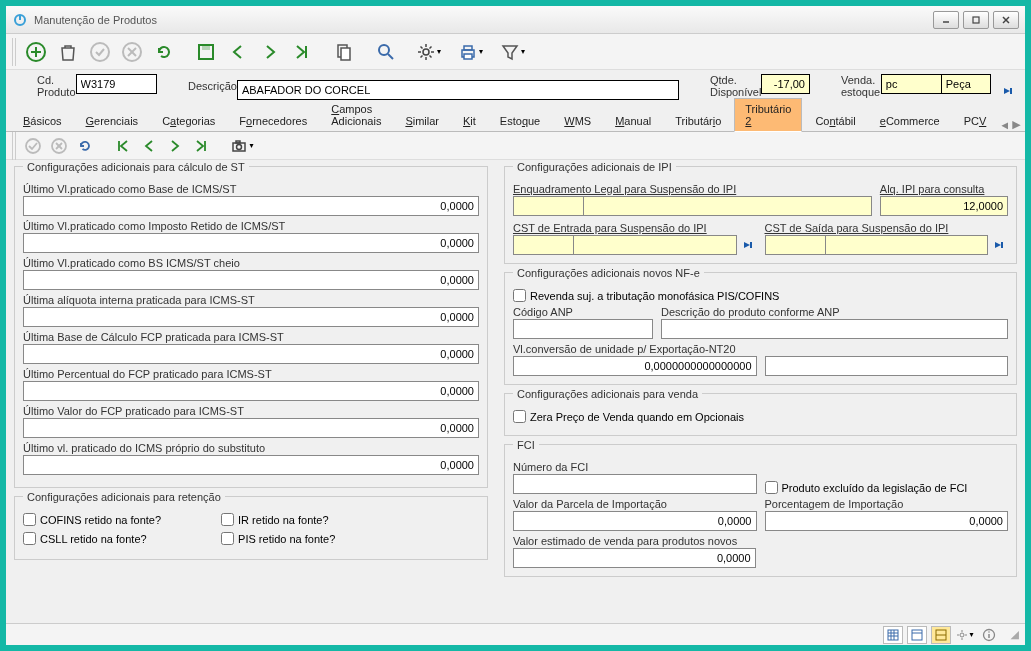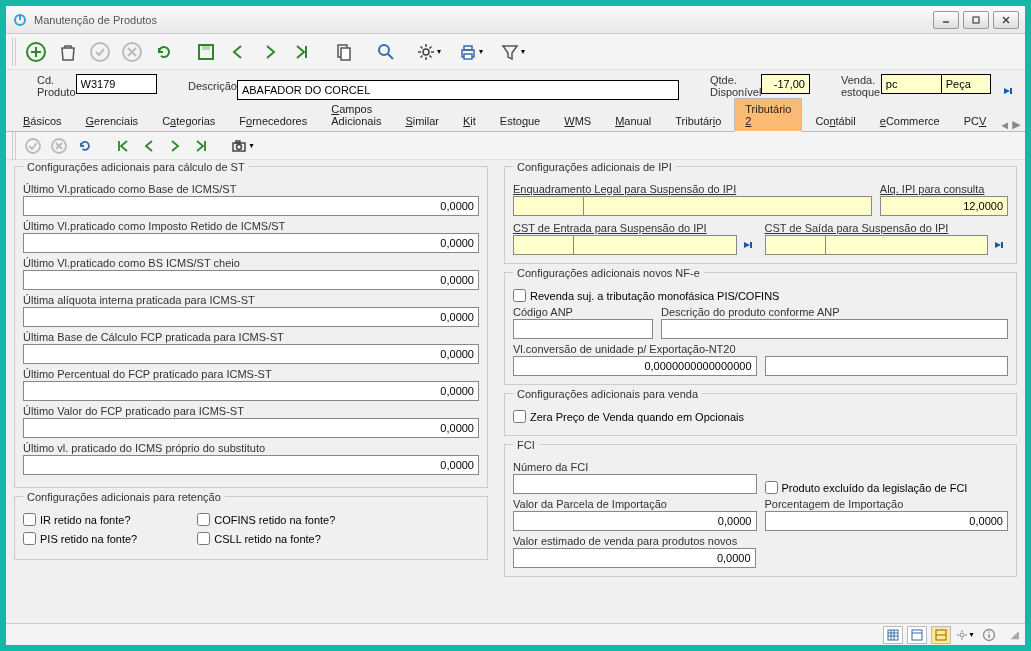--- a/index.html
+++ b/index.html
@@ -293,38 +293,38 @@
             <div class="row"><span class="lbl">Última alíquota interna praticada para ICMS-ST</span><input class="txt num" value="0,0000" style=""></div>
             <div class="row"><span class="lbl">Última Base de Cálculo FCP praticada para ICMS-ST</span><input class="txt num" value="0,0000" style=""></div>
             <div class="row"><span class="lbl">Último Percentual do FCP praticado para ICMS-ST</span><input class="txt num" value="0,0000" style=""></div>
             <div class="row"><span class="lbl">Último Valor do FCP praticado para ICMS-ST</span><input class="txt num" value="0,0000" style=""></div>
             <div class="row"><span class="lbl">Último vl. praticado do ICMS próprio do substituto</span><input class="txt num" value="0,0000" style=""></div>
           </div>
       </div>
       <div class="group">
         <span class="group-title">Configurações adicionais para retenção</span>
         <div class="checks">
+          <div class="chk-col" id="ret-right">
+              <label>
+                <input type="checkbox" style="">
+                <span>COFINS retido na fonte?</span>
+              </label>
+              <label>
+                <input type="checkbox" style="">
+                <span>CSLL retido na fonte?</span>
+              </label>
+            </div>
           <div class="chk-col" id="ret-left">
               <label>
                 <input type="checkbox" style="">
                 <span>IR retido na fonte?</span>
               </label>
               <label>
                 <input type="checkbox" style="">
                 <span>PIS retido na fonte?</span>
-              </label>
-            </div>
-          <div class="chk-col" id="ret-right">
-              <label>
-                <input type="checkbox" style="">
-                <span>COFINS retido na fonte?</span>
-              </label>
-              <label>
-                <input type="checkbox" style="">
-                <span>CSLL retido na fonte?</span>
               </label>
             </div>
         </div>
       </div>
     </div>
 
     <div class="col-right">
       <div class="group">
         <span class="group-title">Configurações adicionais de IPI</span>
         <div class="hrow">

